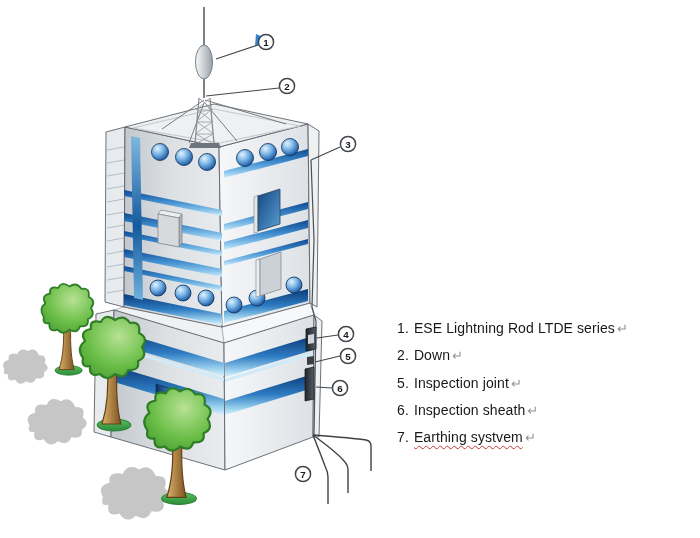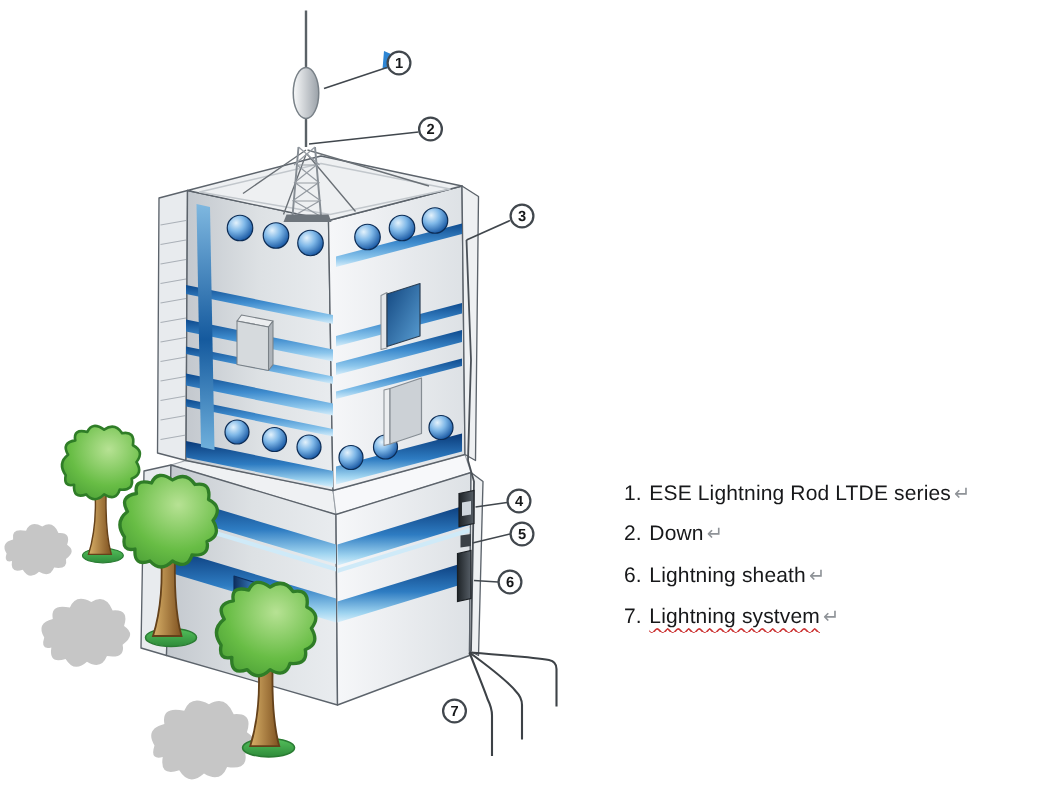--- a/index.html
+++ b/index.html
@@ -1,19 +1,19 @@
 <!DOCTYPE html>
 <html><head>
 <meta charset="utf-8">
 <style>
   html,body{margin:0;padding:0;background:#ffffff;}
   .stage{position:relative;width:700px;height:538px;background:#ffffff;overflow:hidden;
          font-family:"Liberation Sans",sans-serif;}
   .art{position:absolute;left:0;top:0;}
-  .legend{position:absolute;left:416px;top:315px;font-size:14px;line-height:26.3px;
+  .legend{position:absolute;left:397px;top:315px;font-size:14px;line-height:26.3px;
           color:#17181a;letter-spacing:.1px;white-space:nowrap;}
   .lg-row .num{margin-right:5px;}
   .ret{color:#8f9398;font-size:13px;margin-left:2px;}
   .wg{text-decoration:underline;text-decoration-style:wavy;text-decoration-color:#3aa33a;
       text-decoration-thickness:1px;text-underline-offset:3px;}
   .wr{text-decoration:underline;text-decoration-style:wavy;text-decoration-color:#cc3333;
       text-decoration-thickness:1px;text-underline-offset:3px;}
   svg text.cnum{font-family:"Liberation Sans",sans-serif;font-size:9.8px;font-weight:bold;fill:#16181a;}
 </style>
 </head>
@@ -259,20 +259,23 @@
 </svg>
 
 <div class="legend">
   <div class="lg-row">
     <span class="num">1.</span><span>ESE Lightning Rod LTDE series</span><span></span><span></span><span class="ret">↵</span>
   </div>
   <div class="lg-row">
     <span class="num">2.</span><span>Down</span><span></span><span></span><span class="ret">↵</span>
   </div>
   <div class="lg-row">
-    <span class="num">6.</span><span>Lightning sheath</span><span></span><span></span><span class="ret">↵</span>
-  </div>
-  <div class="lg-row">
-    <span class="num">7.</span><span></span><span class="wr">Lightning systvem</span><span></span><span class="ret">↵</span>
+    <span class="num">5.</span><span>Inspection joint</span><span></span><span></span><span class="ret">↵</span>
+  </div>
+  <div class="lg-row">
+    <span class="num">6.</span><span>Inspection sheath</span><span></span><span></span><span class="ret">↵</span>
+  </div>
+  <div class="lg-row">
+    <span class="num">7.</span><span></span><span class="wr">Earthing systvem</span><span></span><span class="ret">↵</span>
   </div>
 </div>
 
 </div>
 
 </body></html>

